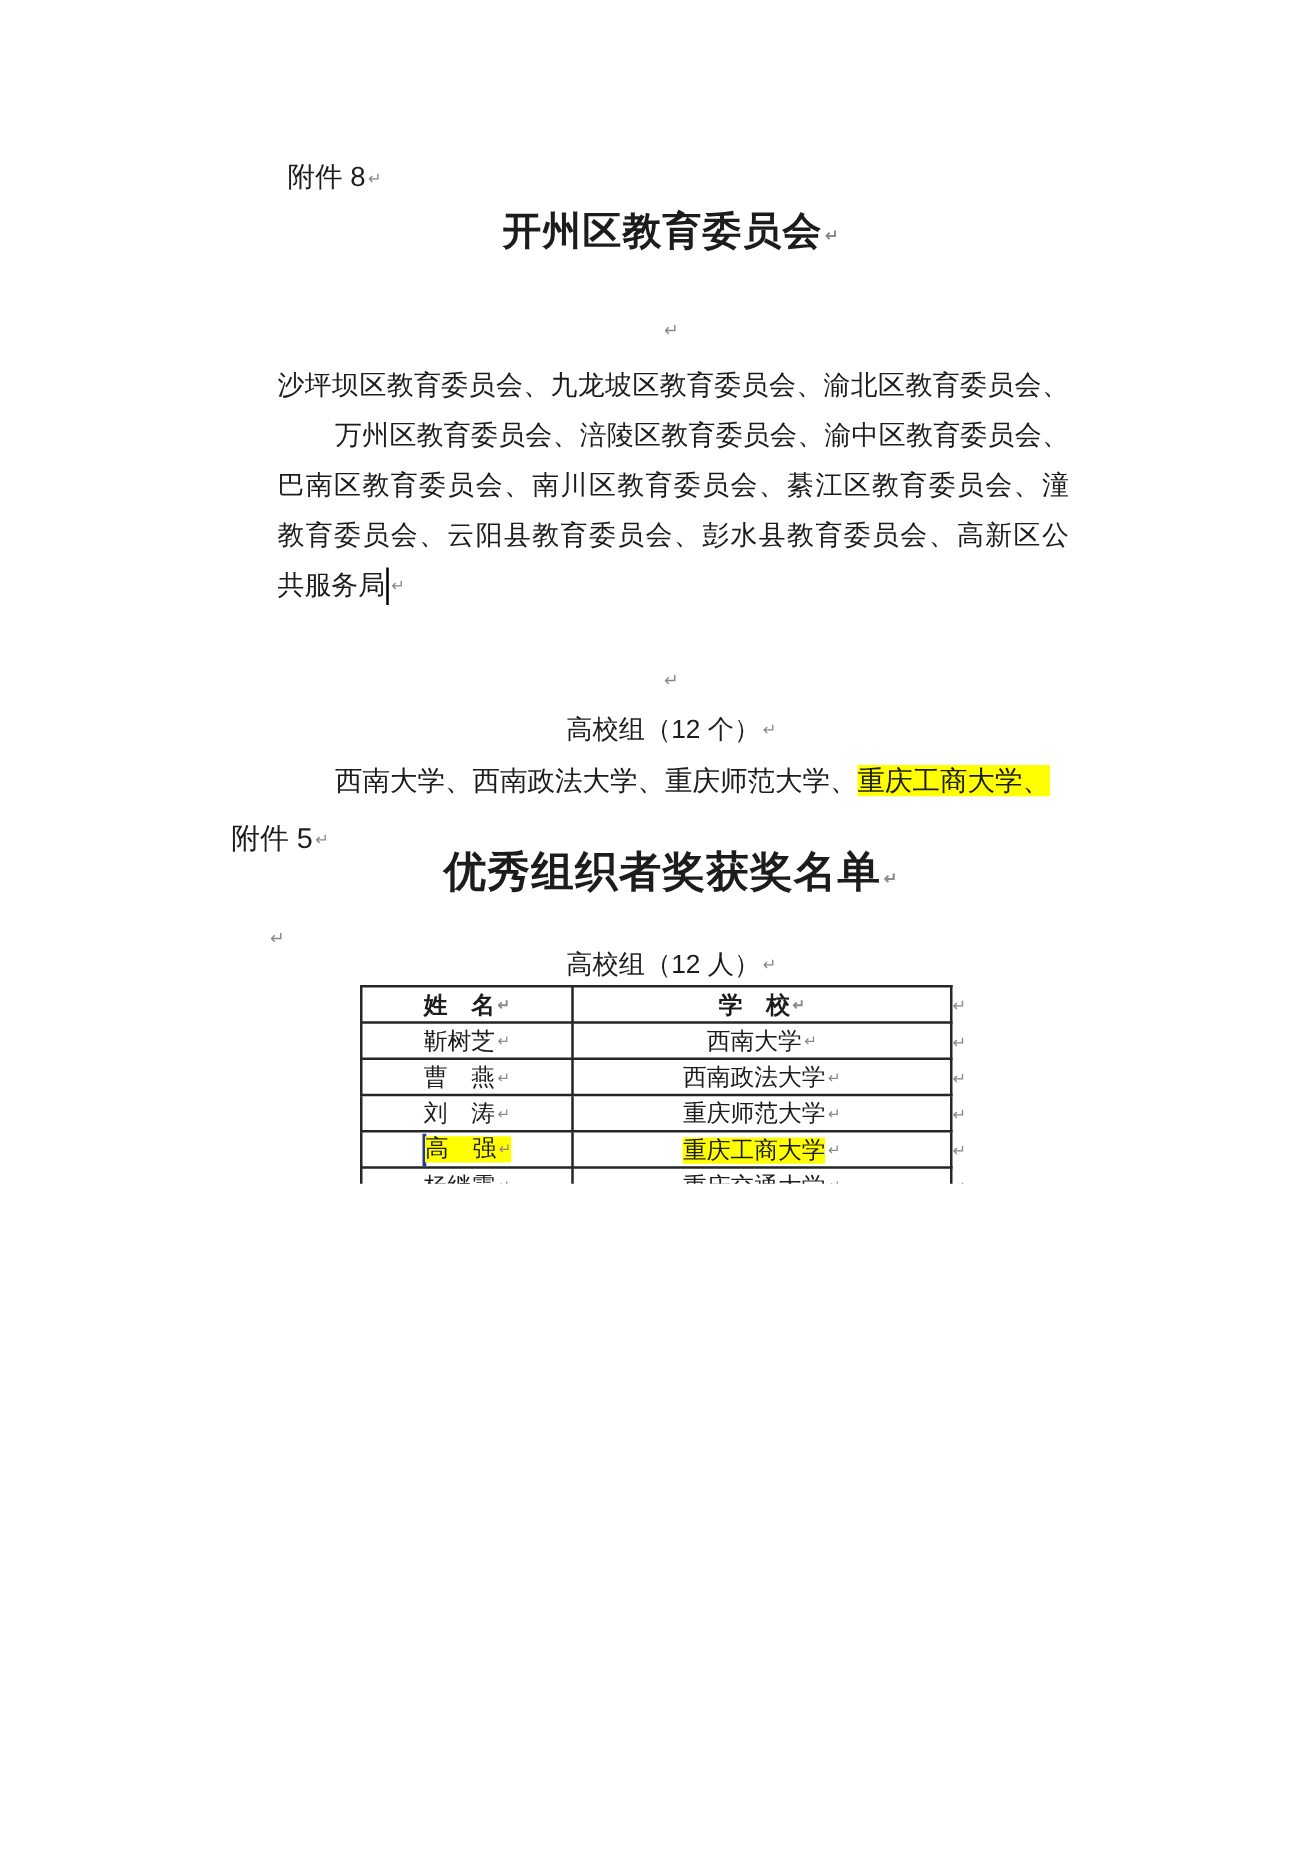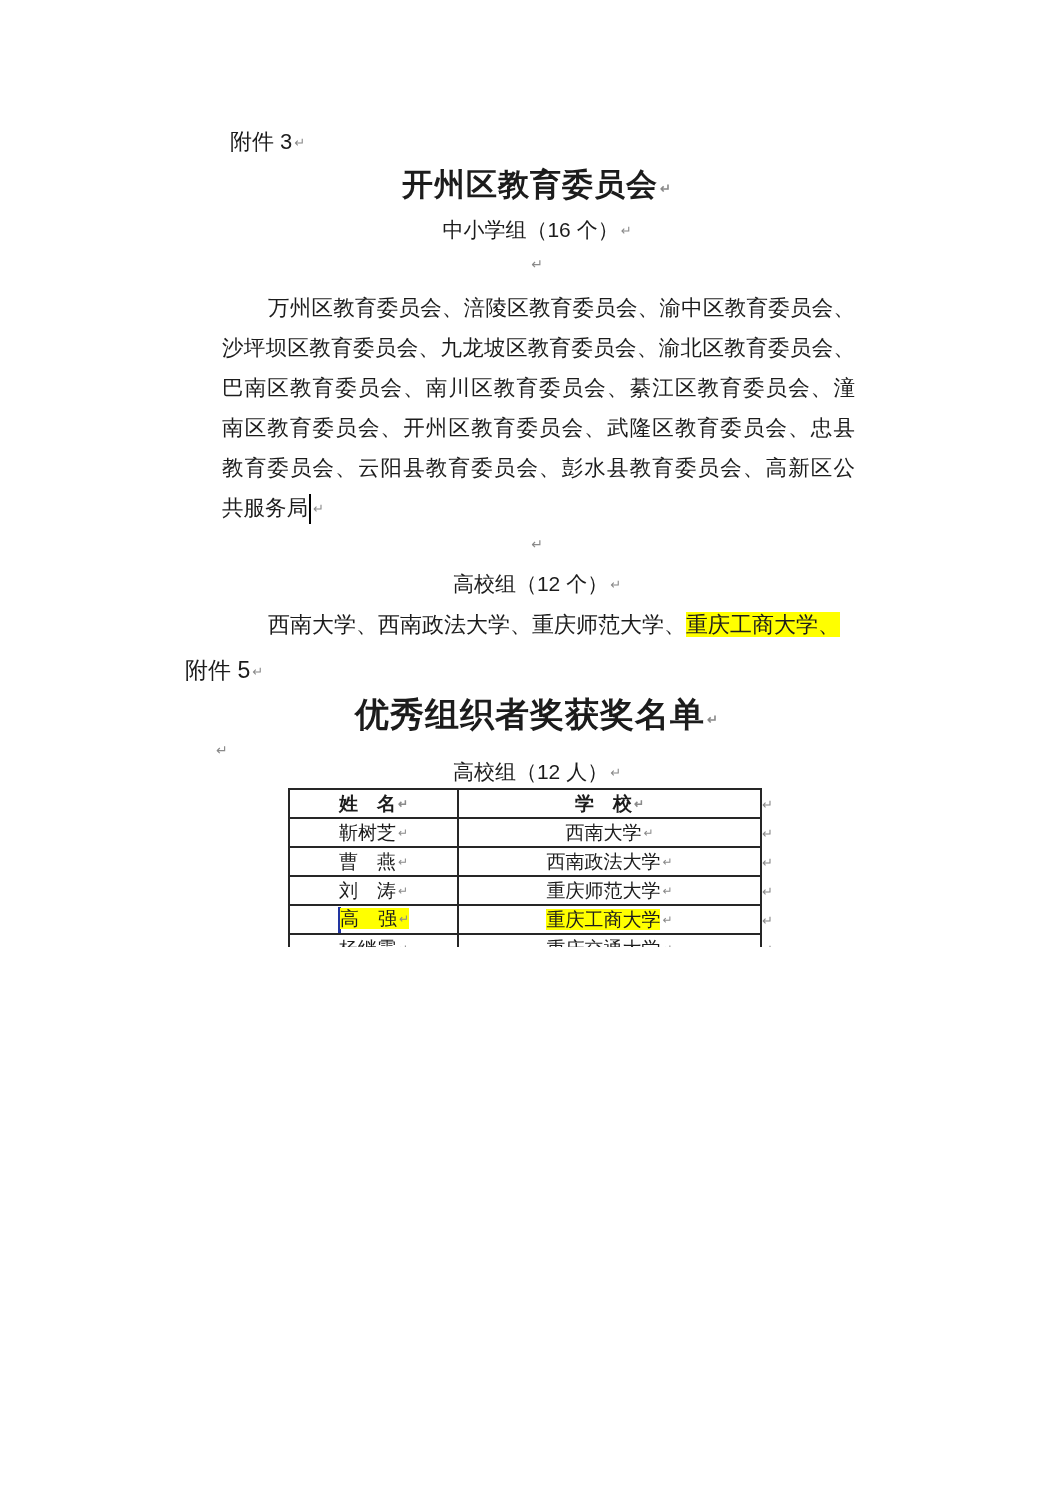--- a/index.html
+++ b/index.html
@@ -10,21 +10,21 @@
   .abs { position:absolute; }
 
   
   .att-label { font-size:22px; line-height:28px; white-space:nowrap; }
   .att4 { font-size:23px; }
 
   
   .col { left:232px; width:610px; text-align:center; }
 
   .doc-title1 { top:164px; font-size:31px; line-height:42px; font-weight:bold; letter-spacing:1px; }
-  .doc-title2 { top:692px; font-size:34px; line-height:44px; font-weight:bold; letter-spacing:1px; }
+  .doc-title2 { top:676px; font-size:34px; line-height:44px; font-weight:bold; letter-spacing:1px; }
   .group-heading { font-size:21px; line-height:28px; }
 
   
   .para { left:222px; top:288px; width:633px; font-size:21.5px; }
   .pline { line-height:40px; height:40px; white-space:nowrap; }
   .jline { text-align:justify; text-align-last:justify; text-justify:inter-character; white-space:normal; }
   .indent1 { padding-left:46px; width:587px; }
 
   
   .uniline { left:222px; top:608px; width:680px; font-size:22px; line-height:34px; padding-left:46px; white-space:nowrap; }
@@ -52,38 +52,34 @@
   .tcursor { display:inline-block; width:3px; height:26px; background:#2235a0; vertical-align:middle; margin-right:-1px; }
   .rowpil-col { position:absolute; left:474px; top:2px; }
   .rowpil { height:29px; line-height:29px; font-size:13px; color:#8a8a8a; }
 </style>
 </head>
 <body>
 
 <div class="page">
 
   <div class="abs att-label" style="left:230px; top:128px;">
-    <span>附件 3</span><span class="pil">↵</span>
+    <span>附件 8</span><span class="pil">↵</span>
   </div>
 
   <div class="abs col doc-title1">
     <span>开州区教育委员会</span><span class="pil">↵</span>
   </div>
 
-  <div class="abs col group-heading" style="top:216px;">
-    <span>中小学组（16 个）</span><span class="pil">↵</span>
-  </div>
 
   <div class="abs col pil-line" style="top:256px;">↵</div>
 
   <div class="abs para">
+    <div class="pline jline">沙坪坝区教育委员会、九龙坡区教育委员会、渝北区教育委员会、</div>
     <div class="pline jline indent1">万州区教育委员会、涪陵区教育委员会、渝中区教育委员会、</div>
-    <div class="pline jline">沙坪坝区教育委员会、九龙坡区教育委员会、渝北区教育委员会、</div>
     <div class="pline jline">巴南区教育委员会、南川区教育委员会、綦江区教育委员会、潼</div>
-    <div class="pline jline">南区教育委员会、开州区教育委员会、武隆区教育委员会、忠县</div>
     <div class="pline jline">教育委员会、云阳县教育委员会、彭水县教育委员会、高新区公</div>
     <div class="pline">
       <span>共服务局</span><span class="caret"></span><span class="pil">↵</span>
     </div>
   </div>
 
   <div class="abs col pil-line" style="top:536px;">↵</div>
 
   <div class="abs col group-heading" style="top:570px;">
     <span>高校组（12 个）</span><span class="pil">↵</span>

